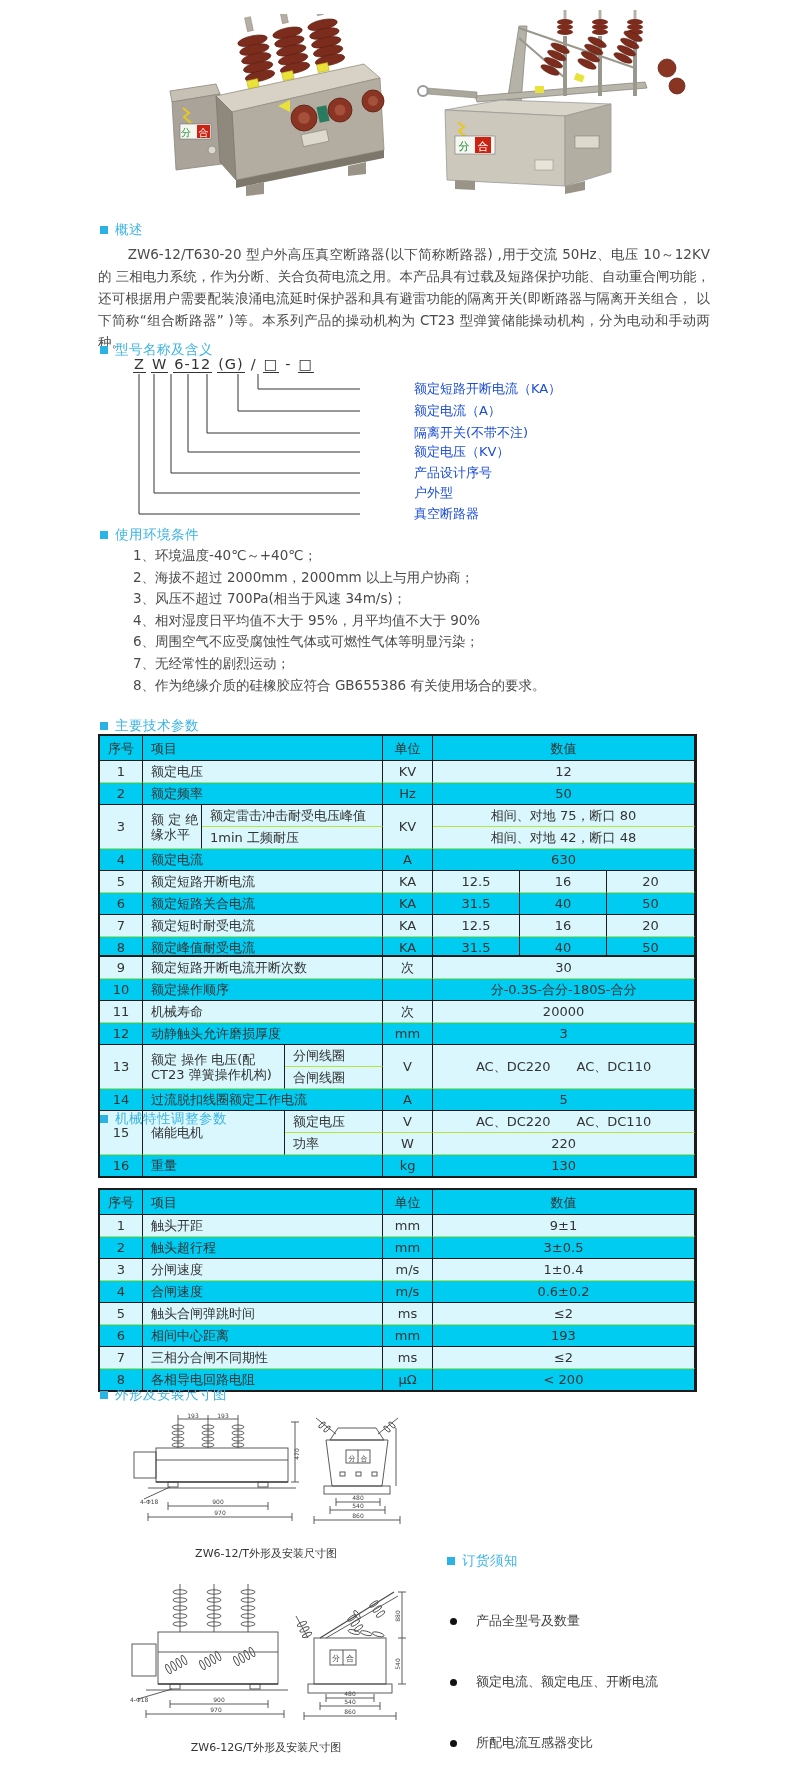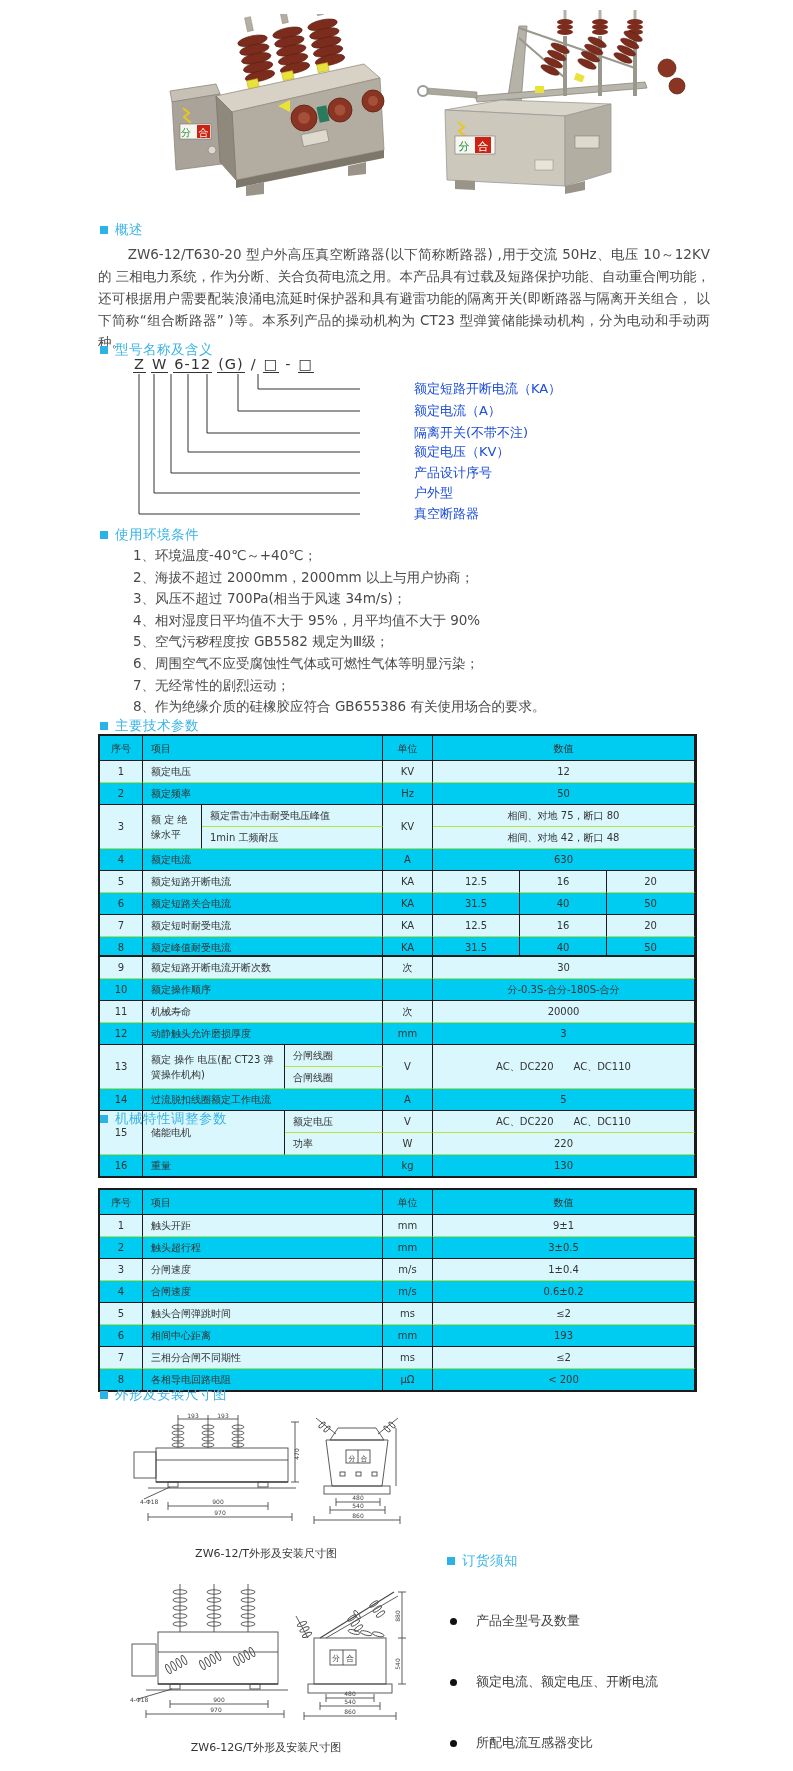--- a/index.html
+++ b/index.html
@@ -16,21 +16,21 @@
   
   .model-code{position:absolute;left:133px;top:356px;font-size:14.5px;color:#333;letter-spacing:1px;text-align:center;}
   .model-code span{display:inline-block;margin-right:5px;padding:0 1px;}
   .model-code .ul{border-bottom:1.4px solid #333;}
   .model-label{position:absolute;left:366px;font-size:13px;color:#1d4ed8;white-space:nowrap;margin-left:48px;}
   
   .envlist{position:absolute;left:133px;top:545px;}
   .envlist div{font-size:13.5px;line-height:21.6px;color:#4a4a4a;white-space:nowrap;}
   
   .tbl{position:absolute;left:98px;border:2px solid #1b1b1b;border-spacing:0;table-layout:fixed;
-       font-size:10px;color:#333;}
+       font-size:13px;color:#333;}
   .tbl td{border-right:1px solid #1b1b1b;border-bottom:1px solid #1b1b1b;padding:0 2px;
           text-align:center;height:21px;line-height:15px;vertical-align:middle;overflow:hidden;}
   .tbl .hd td{height:24px;}
   .tbl .lt td{background:#d9f7fd;border-bottom-color:#b9e23c;}
   .tbl .bt td{background:#00cbf0;}
   .tbl .last td{border-bottom:none;}
   .tbl td.left{text-align:left;padding-left:8px;}
   
   .draw{position:absolute;}
   .caption{position:absolute;font-size:11px;color:#333;text-align:center;}
@@ -215,21 +215,20 @@
 
   <div class="sechead" style="left:100px;top:526px">
     <span class="sq"></span>
     <span class="st">使用环境条件</span>
   </div>
   <div class="envlist">
     <div>1、环境温度-40℃～+40℃；</div>
     <div>2、海拔不超过 2000mm，2000mm 以上与用户协商；</div>
     <div>3、风压不超过 700Pa(相当于风速 34m/s)；</div>
     <div>4、相对湿度日平均值不大于 95%，月平均值不大于 90%</div>
-    <div>5、空气污秽程度按 GB5582 规定为Ⅲ级；</div>
     <div>6、周围空气不应受腐蚀性气体或可燃性气体等明显污染；</div>
     <div>7、无经常性的剧烈运动；</div>
     <div>8、作为绝缘介质的硅橡胶应符合 GB655386 有关使用场合的要求。</div>
   </div>
 
   <div class="sechead" style="left:100px;top:717px">
     <span class="sq"></span>
     <span class="st">主要技术参数</span>
   </div>
 

